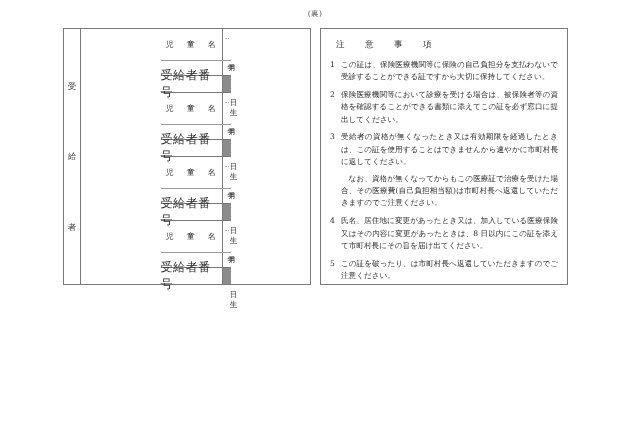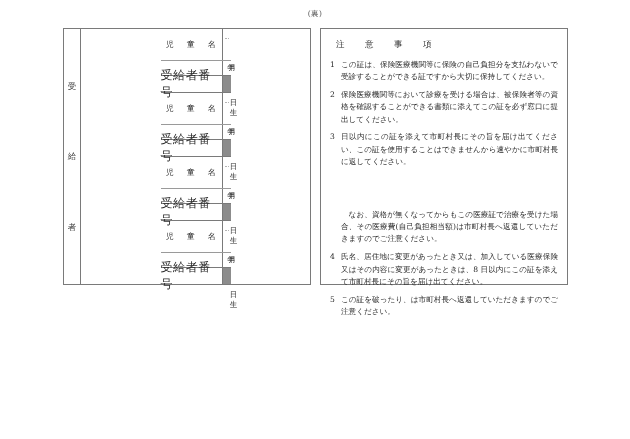--- a/index.html
+++ b/index.html
@@ -208,21 +208,21 @@
   .note-text {
     flex: 1 1 auto;
     text-align: justify;
     text-justify: inter-character;
   }
   .note-item.indent {
     margin-top: -1px;
     margin-bottom: 5.5px;
   }
   .note-item.indent .note-num { flex: 0 0 11px; }
-  .note-item.indent .note-text { text-indent: 7.6px; margin-top: 36px; }
+  .note-item.indent .note-text { text-indent: 7.6px; }
 </style>
 </head>
 <body>
 
 <div id="page-marker">(裏)</div>
 
 <div id="left-panel">
 
   <div id="vertical-label">
     <span>受</span>
@@ -383,21 +383,21 @@
     <div class="note-text">この証は、保険医療機関等に保険の自己負担分を支払わないで受診することができる証ですから大切に保持してください。</div>
   </div>
 
   <div class="note-item">
     <div class="note-num">2</div>
     <div class="note-text">保険医療機関等において診療を受ける場合は、被保険者等の資格を確認することができる書類に添えてこの証を必ず窓口に提出してください。</div>
   </div>
 
   <div class="note-item">
     <div class="note-num">3</div>
-    <div class="note-text">日以内にこの証を添えて市町村長にその旨を届け出てください、この証を使用することはできませんから速やかに市町村長に返してください。</div>
+    <div class="note-text">受給者の資格が無くなったとき又は有効期限を経過したときは、この証を使用することはできませんから速やかに市町村長に返してください。</div>
   </div>
 
   <div class="note-item indent">
     <div class="note-num"></div>
     <div class="note-text">なお、資格が無くなってからもこの医療証で治療を受けた場合、その医療費(自己負担相当額)は市町村長へ返還していただきますのでご注意ください。</div>
   </div>
 
   <div class="note-item">
     <div class="note-num">4</div>
     <div class="note-text">氏名、居住地に変更があったとき又は、加入している医療保険又はその内容に変更があったときは、8 日以内にこの証を添えて市町村長にその旨を届け出てください。</div>

